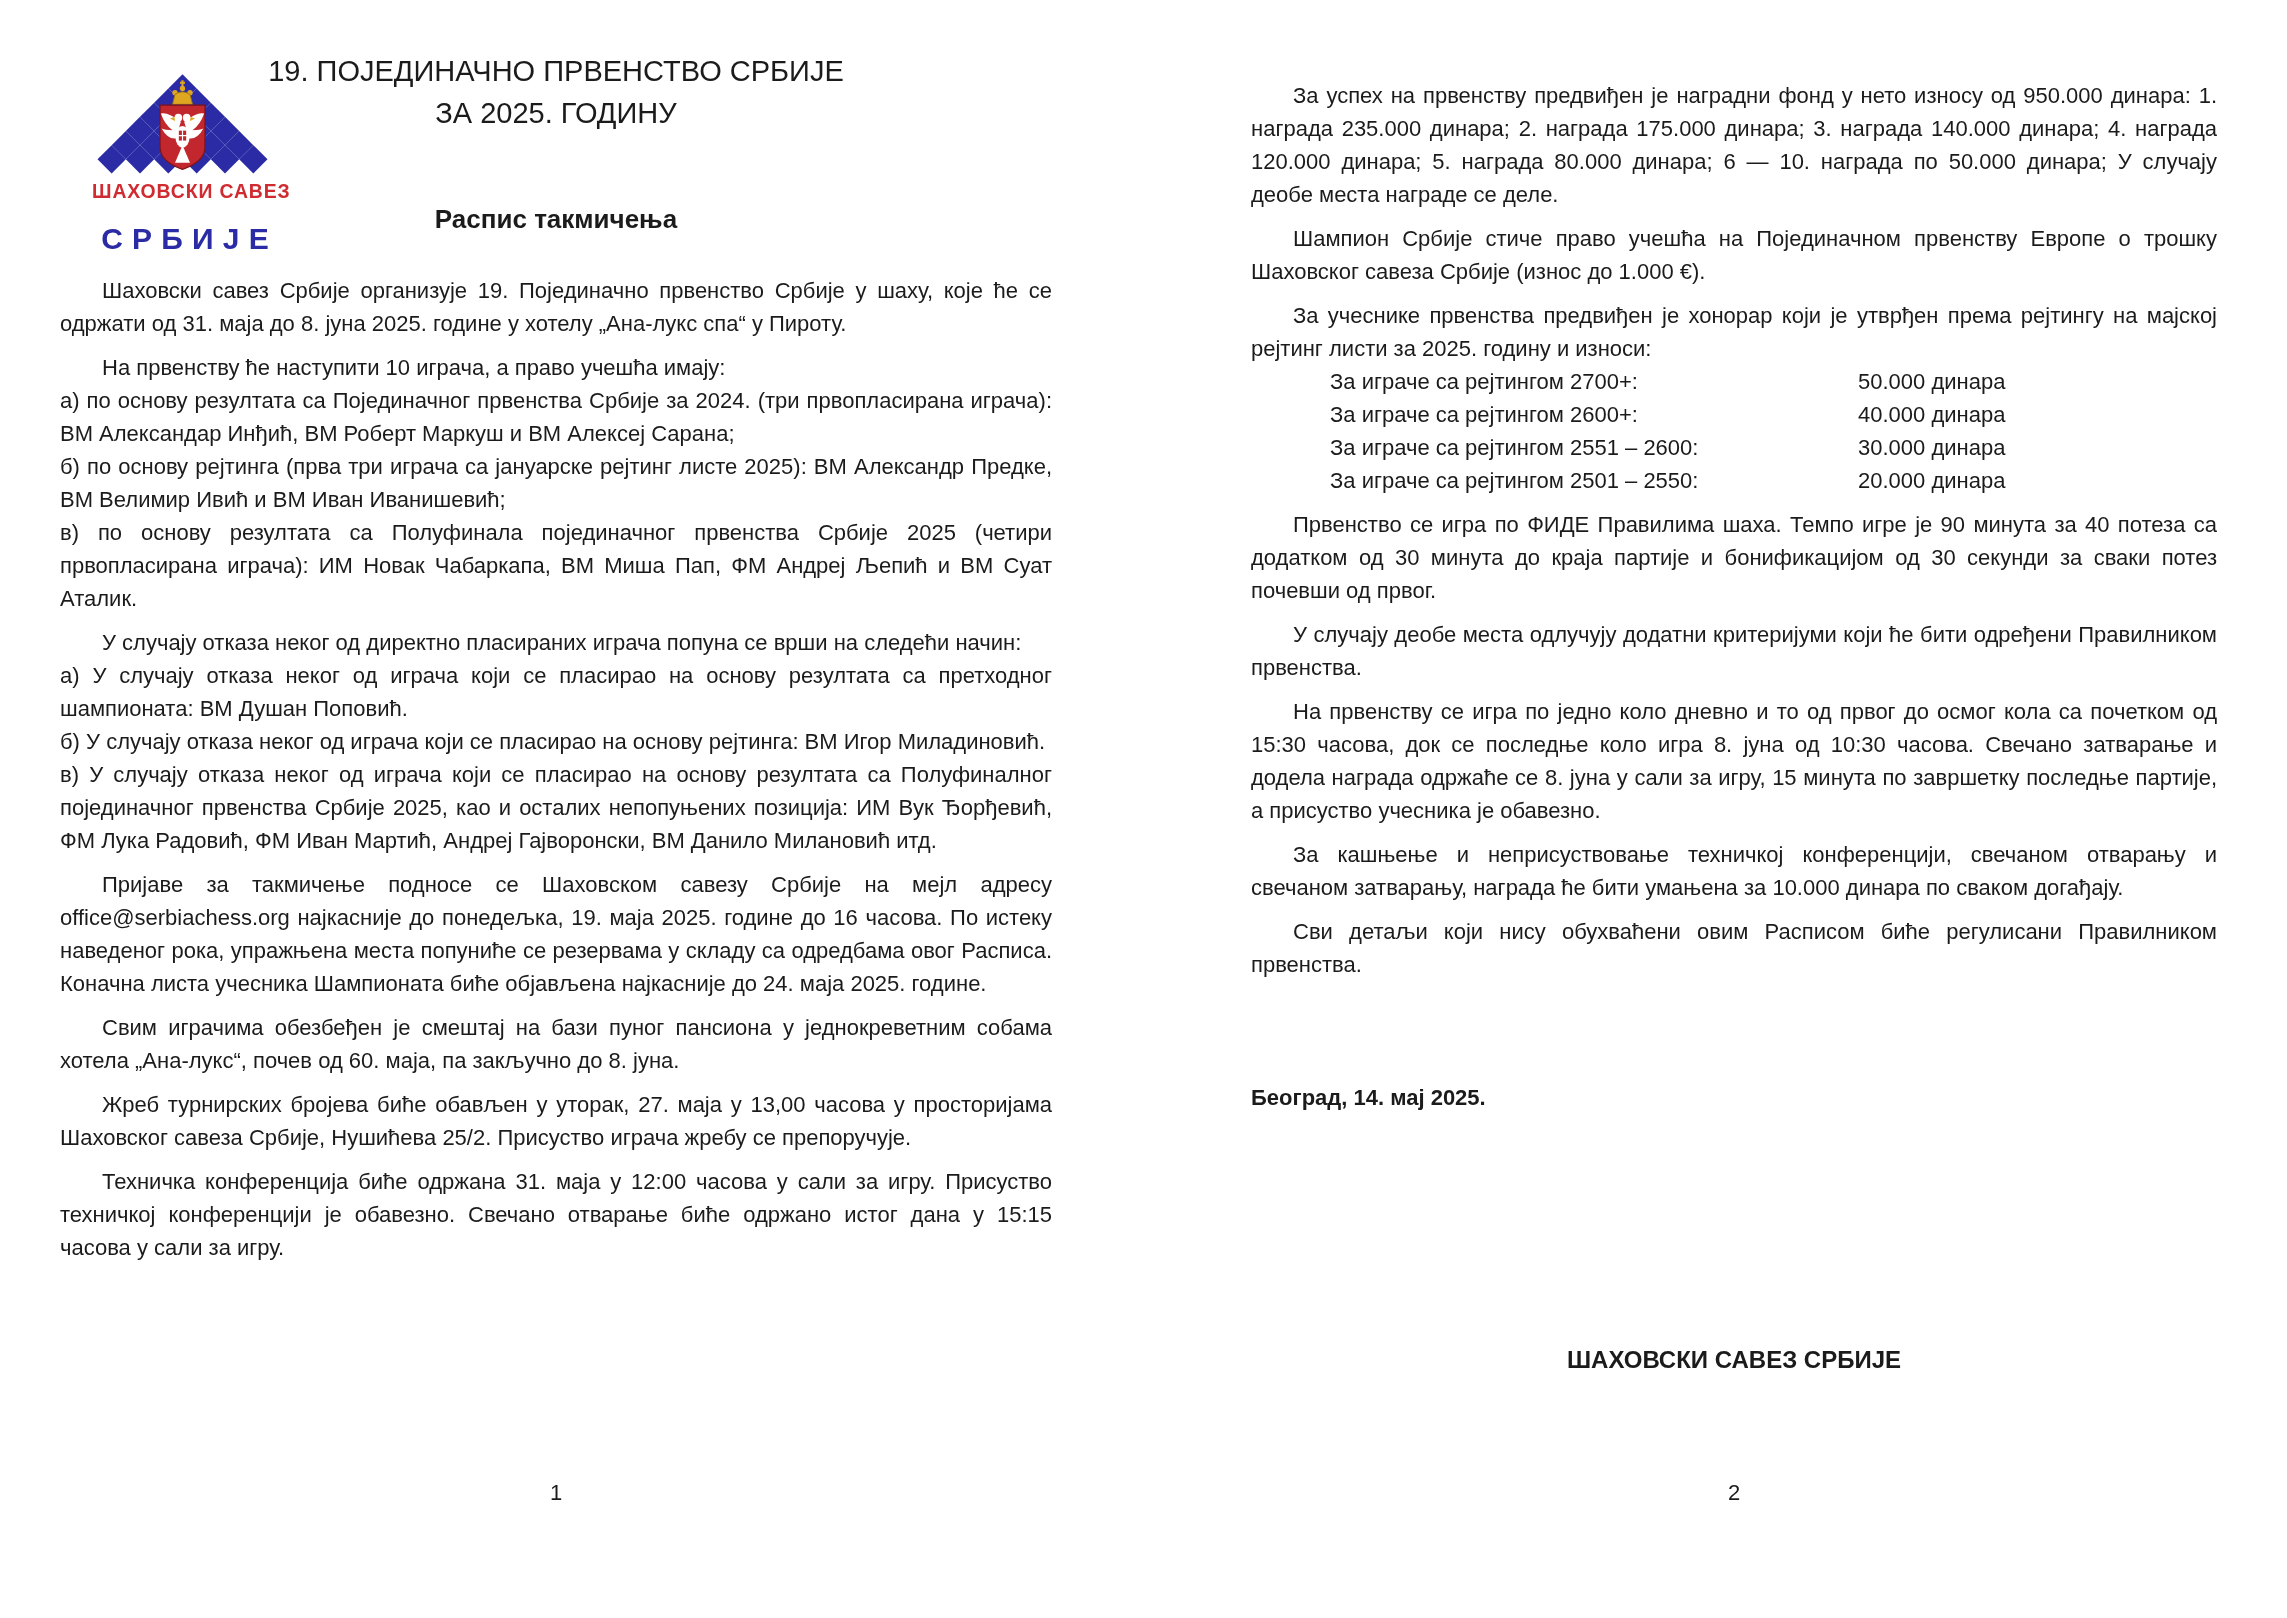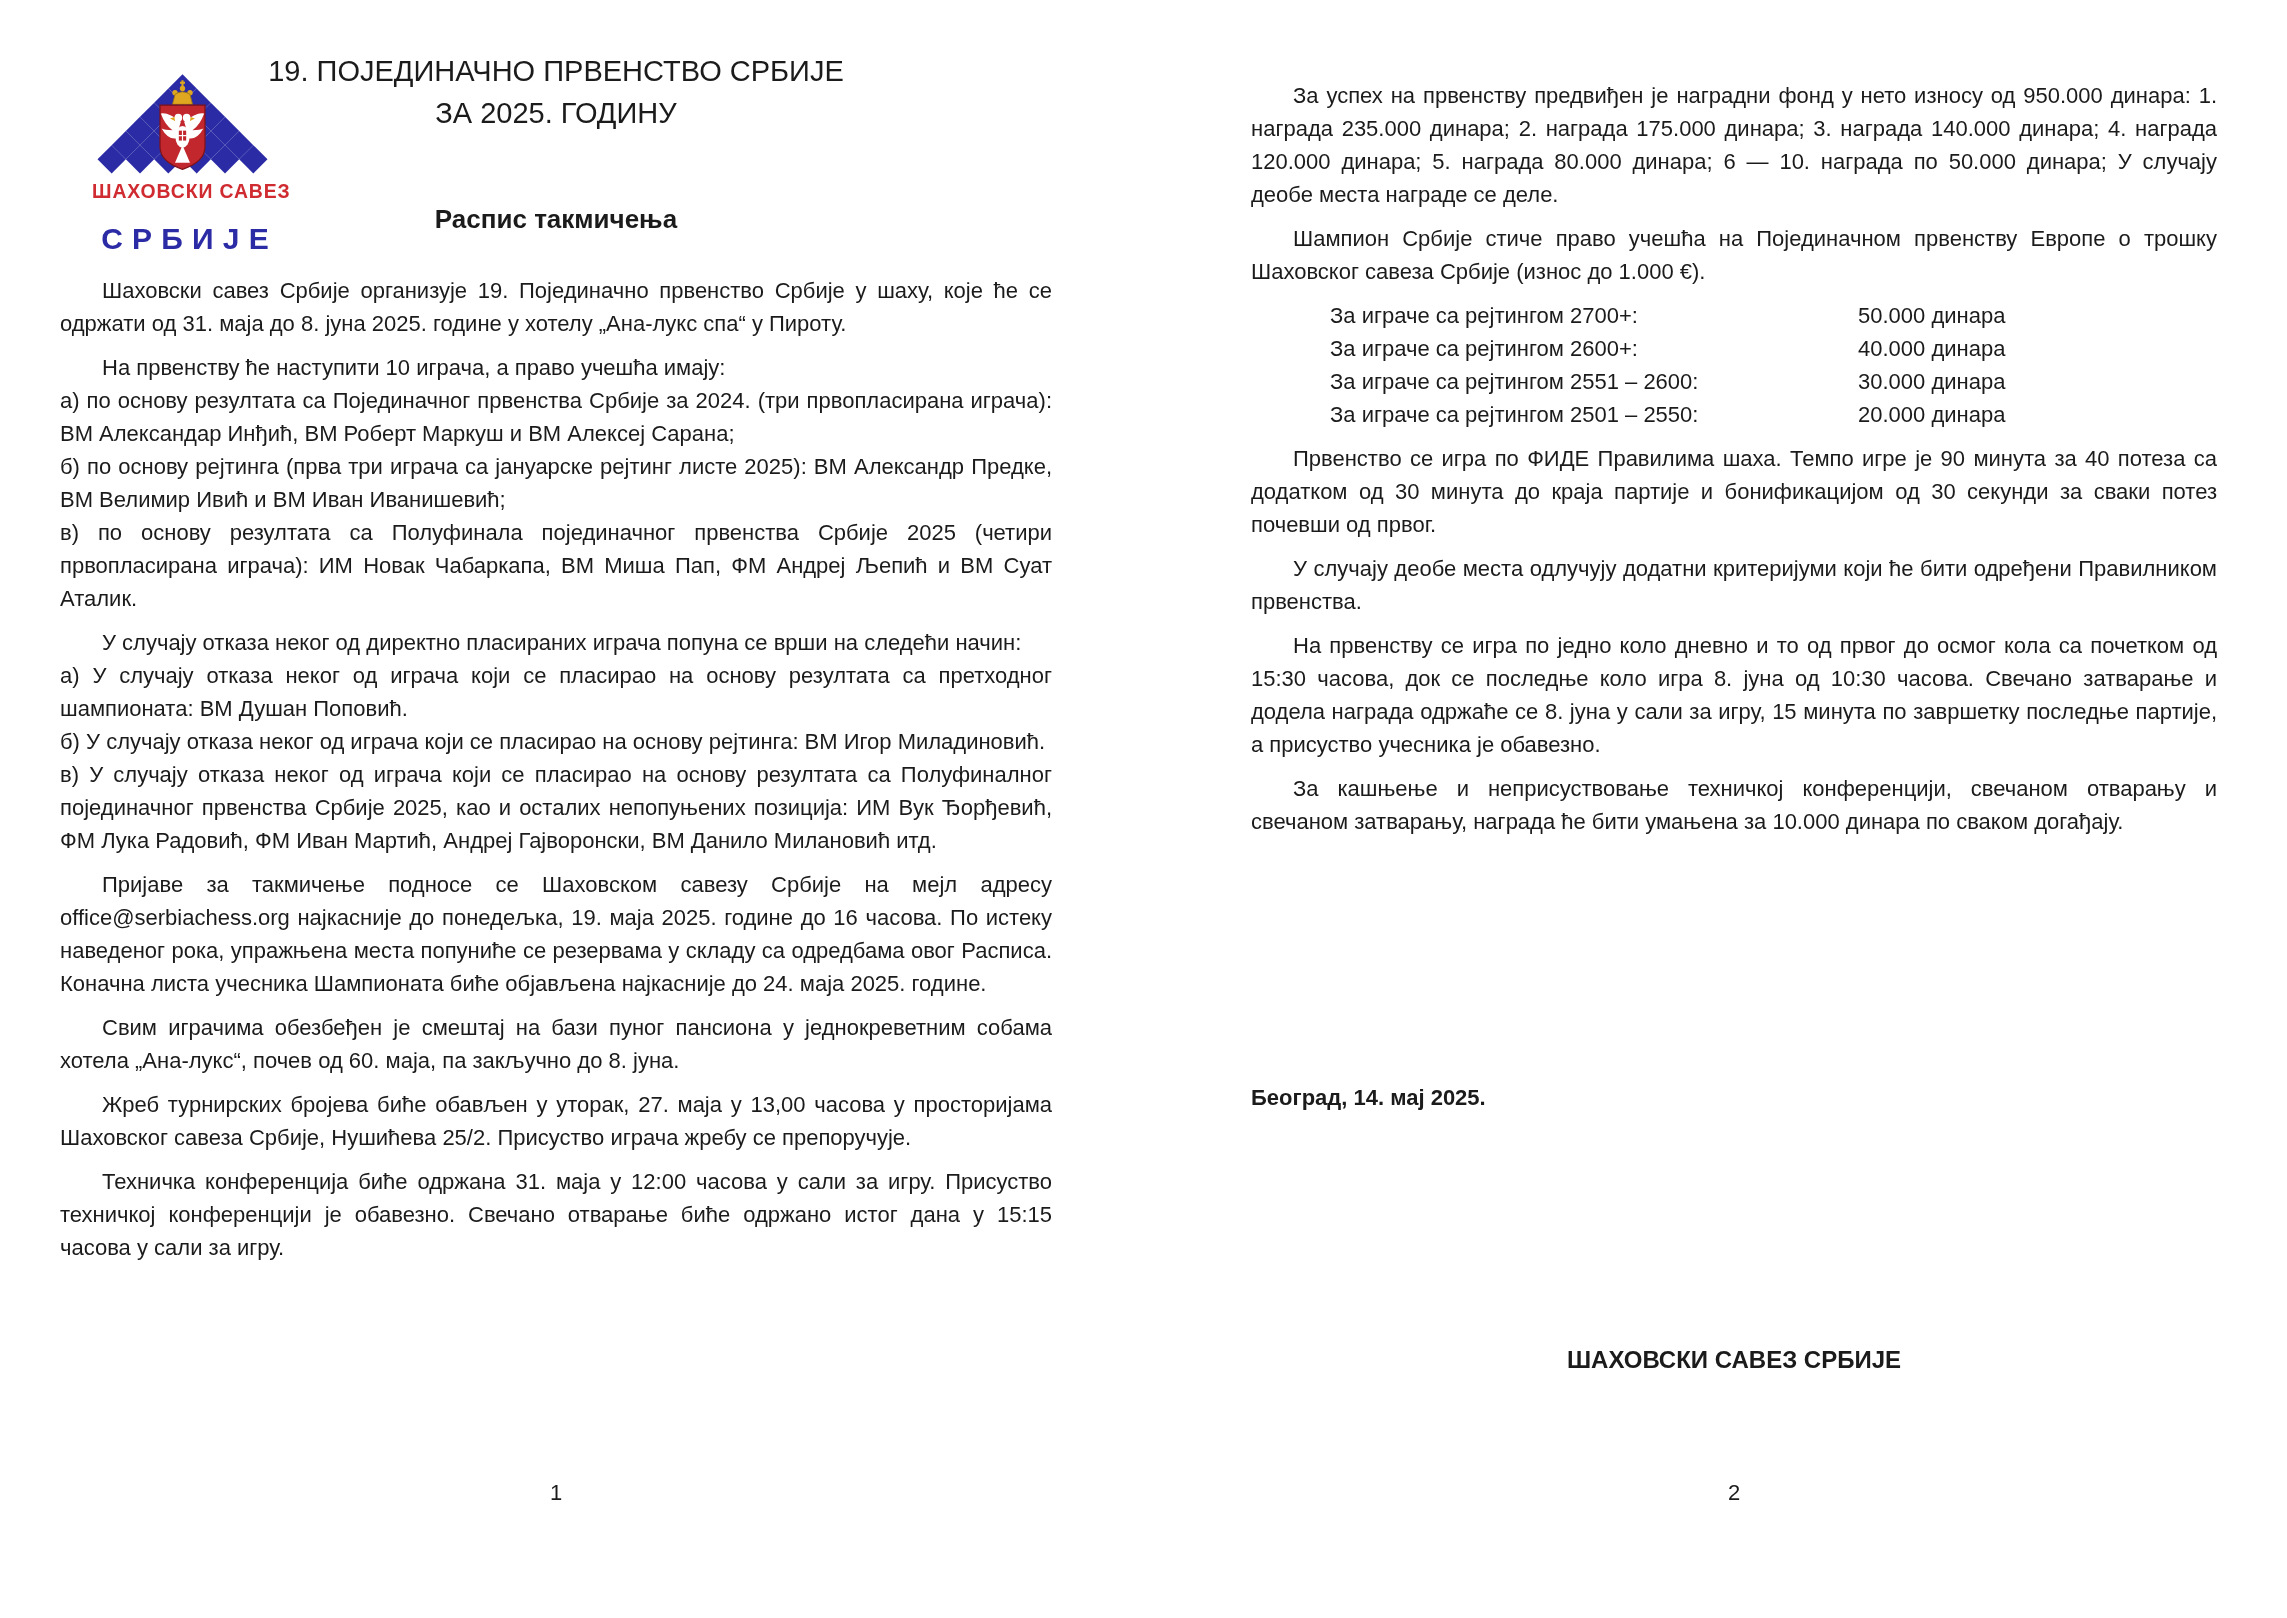--- a/index.html
+++ b/index.html
@@ -130,40 +130,42 @@
     <div class="p ind j blk"><span>Техничка конференција биће одржана 31. маја у 12:00 часова у сали за игру. Присуство техничкој конференцији је обавезно. Свечано отварање биће одржано истог дана у 15:15 часова у сали за игру.</span></div>
   </div>
 
   <div class="pagenum pn1">1</div>
 
   <div class="col col2">
     <div class="p ind j blk"><span>За успех на првенству предвиђен је </span><span class="b">наградни фонд у нето износу од 950.000 динара</span><span>: 1. награда 235.000 динара; 2. награда 175.000 динара; 3. награда 140.000 динара; 4. награда 120.000 динара; 5. награда 80.000 динара; 6 — 10. награда по 50.000 динара; У случају деобе места награде се деле.</span></div>
     <div class="p ind j blk"><span>Шампион Србије стиче право учешћа на Појединачном првенству Европе о трошку Шаховског савеза Србије (износ до 1.000 €).</span></div>
 
     <div class="blk">
+      <div class="p ind j"><span>За учеснике првенства предвиђен је хонорар који је утврђен према рејтингу на мајској рејтинг листи за 2025. годину и износи:</span></div>
       <div>
         <div class="rrow">
           <span class="rlabel">За играче са рејтингом 2700+:</span><span class="ramount">50.000 динара</span>
         </div>
         <div class="rrow">
           <span class="rlabel">За играче са рејтингом 2600+:</span><span class="ramount">40.000 динара</span>
         </div>
         <div class="rrow">
           <span class="rlabel">За играче са рејтингом 2551 – 2600:</span><span class="ramount">30.000 динара</span>
         </div>
         <div class="rrow">
           <span class="rlabel">За играче са рејтингом 2501 – 2550:</span><span class="ramount">20.000 динара</span>
         </div>
       </div>
     </div>
 
     <div class="p ind j blk"><span>Првенство се игра по ФИДЕ Правилима шаха. Темпо игре је 90 минута за 40 потеза са додатком од 30 минута до краја партије и бонификацијом од 30 секунди за сваки потез почевши од првог.</span></div>
     <div class="p ind j blk"><span>У случају деобе места одлучују додатни критеријуми који ће бити одређени Правилником првенства.</span></div>
     <div class="p ind j blk"><span>На првенству се игра по једно коло дневно и то од првог до осмог кола са почетком од 15:30 часова, док се последње коло игра 8. јуна од 10:30 часова. Свечано затварање и додела награда одржаће се 8. јуна у сали за игру, 15 минута по завршетку последње партије, а присуство учесника је обавезно.</span></div>
     <div class="p ind j blk"><span>За кашњење и неприсуствовање техничкој конференцији, свечаном отварању и свечаном затварању, награда ће бити умањена за 10.000 динара по сваком догађају.</span></div>
+    <div class="p ind j blk"><span>Сви детаљи који нису обухваћени овим Расписом биће регулисани Правилником првенства.</span></div>
   </div>
 
   <div class="dateline">Београд, 14. мај 2025.</div>
   <div class="signature">ШАХОВСКИ САВЕЗ СРБИЈЕ</div>
   <div class="pagenum pn2">2</div>
 
 </div>
 
 
 </body></html>

